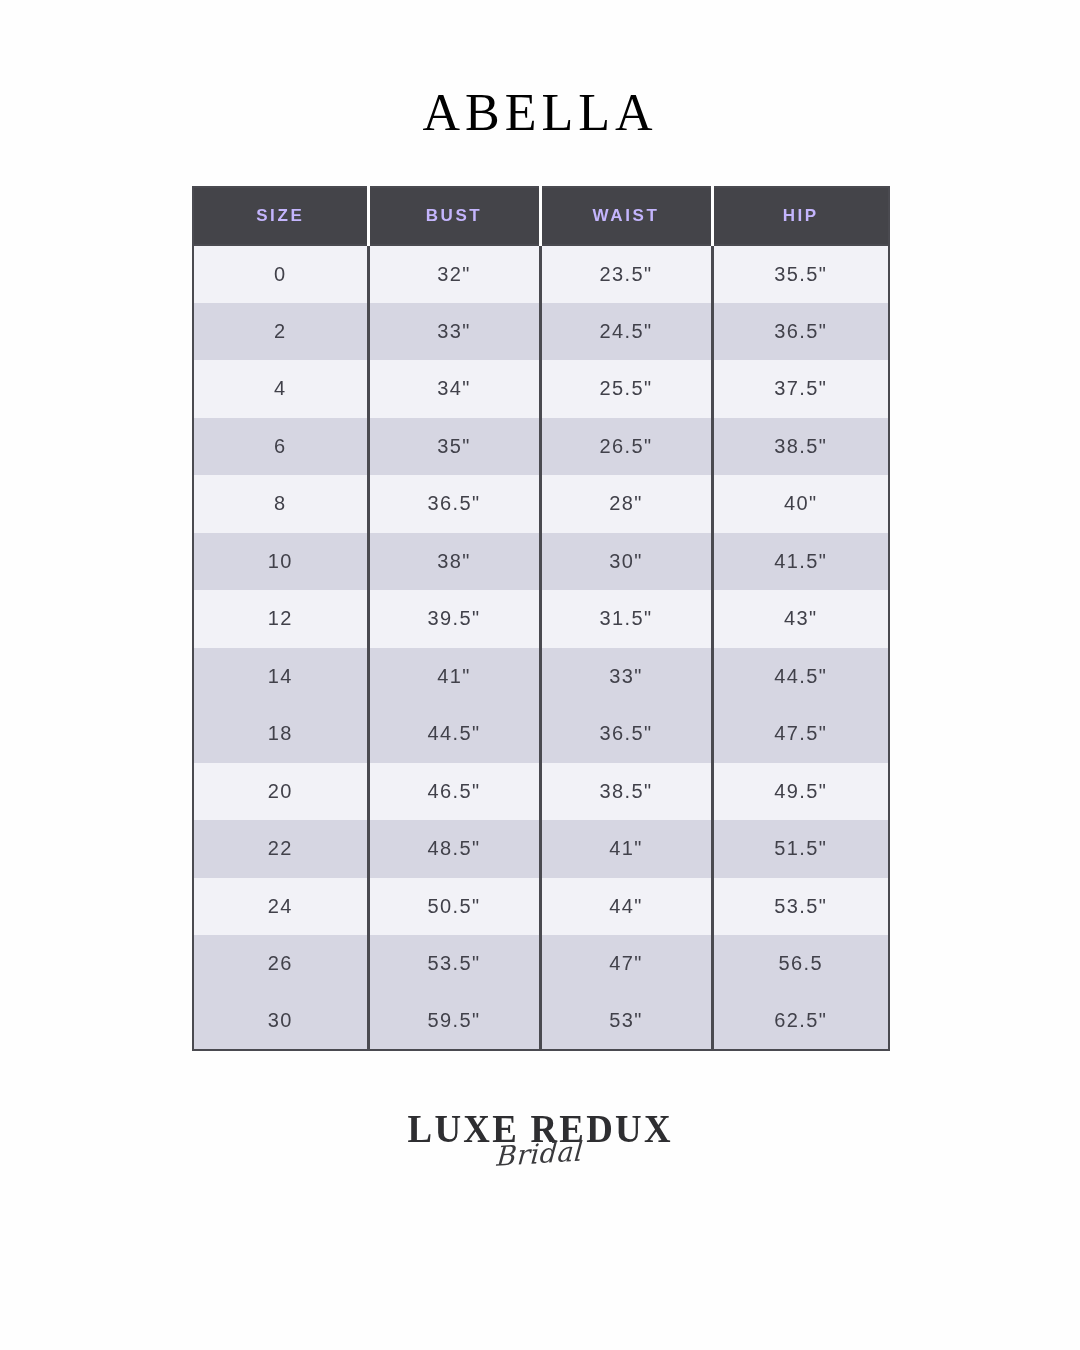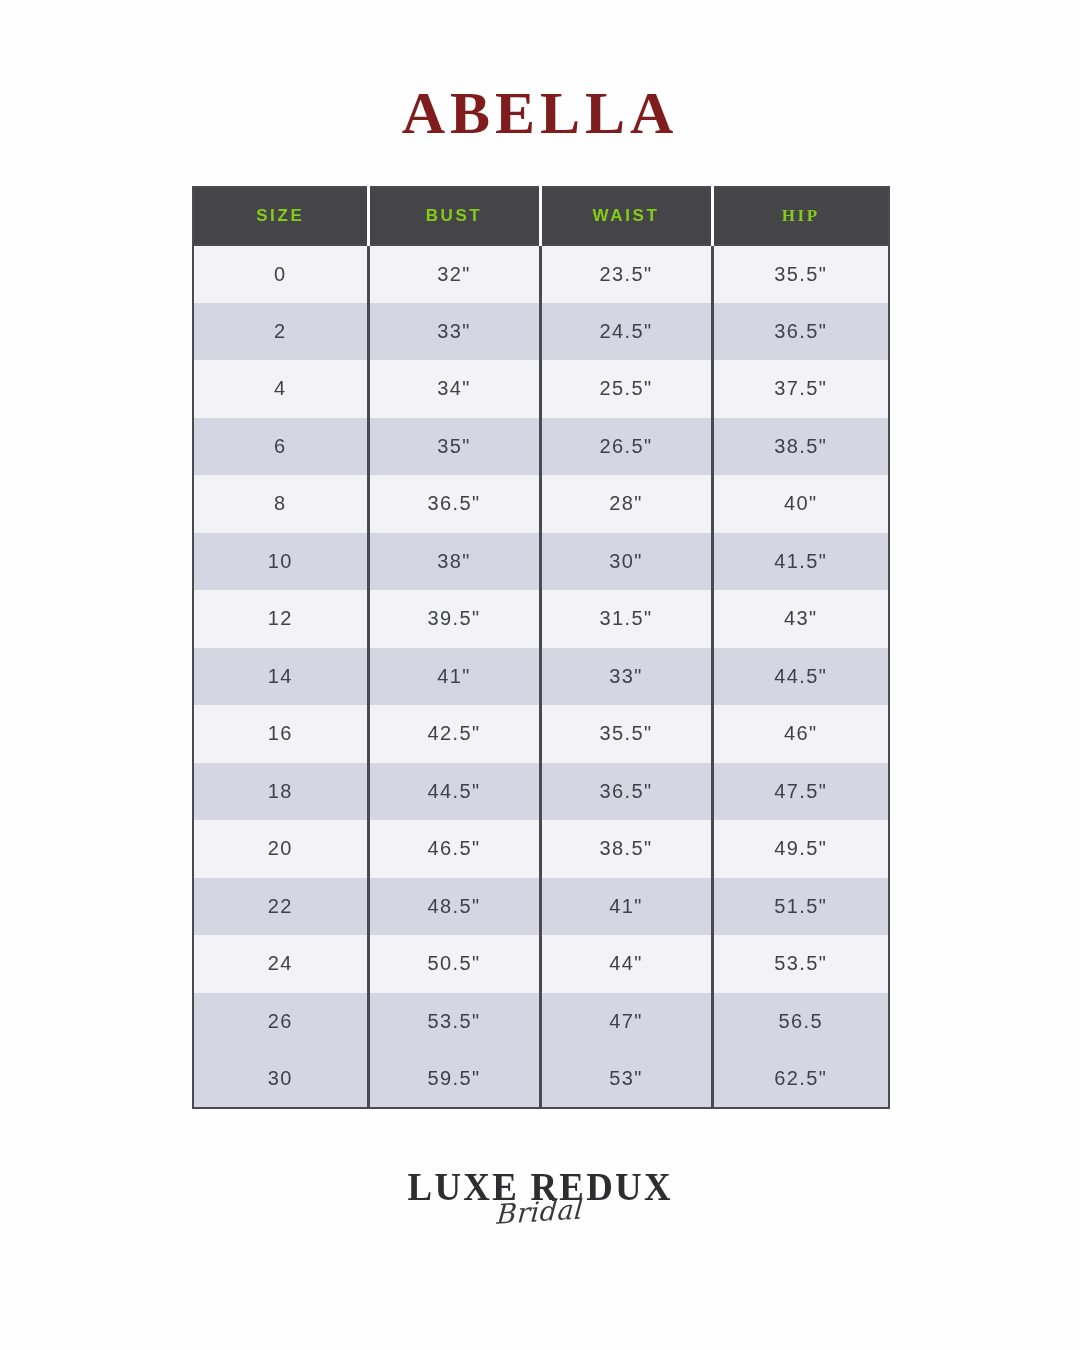--- a/index.html
+++ b/index.html
@@ -31,24 +31,24 @@
   .title-block {
     margin-top: 78px;
     height: 70px;
     display: flex;
     align-items: center;
     justify-content: center;
   }
 
   .brand-title {
     font-family: "Liberation Serif", "DejaVu Serif", serif;
-    font-size: 60px;
-    font-weight: 700;
+    font-size: 52px;
+    font-weight: 400;
     letter-spacing: 5px;
-    color: #7f1d1d;
+    color: #000000;
     line-height: 1;
   }
 
   
   .chart-wrap {
     margin-top: 38px;
     width: 696px;
   }
 
   table.size-chart {
@@ -58,31 +58,31 @@
     border: 2px solid #4a4a50;
   }
 
   table.size-chart col.c-size  { width: 175px; }
   table.size-chart col.c-bust  { width: 172px; }
   table.size-chart col.c-waist { width: 172px; }
   table.size-chart col.c-hip   { width: 177px; }
 
   thead th {
     background: #444449;
-    color: #84cc16;
+    color: #c4b5fd;
     font-size: 17px;
     font-weight: 700;
     letter-spacing: 2.6px;
     text-align: center;
     height: 58px;
     vertical-align: middle;
     border-right: 3px solid #ffffff;
     border-bottom: 2px solid #4a4a50;
   }
-  thead th:last-child { border-right: none; font-family: Liberation Serif, serif; }
+  thead th:last-child { border-right: none; }
 
   tbody td {
     height: 57.5px;
     text-align: center;
     vertical-align: middle;
     font-size: 20px;
     font-weight: 400;
     letter-spacing: 1.4px;
     color: #41414a;
     border-right: 3px solid #4a4a50;
@@ -193,26 +193,20 @@
             <td>39.5"</td>
             <td>31.5"</td>
             <td>43"</td>
           </tr>
           <tr class="row-dark">
             <td>14</td>
             <td>41"</td>
             <td>33"</td>
             <td>44.5"</td>
           </tr>
-          <tr class="row-light">
-            <td>16</td>
-            <td>42.5"</td>
-            <td>35.5"</td>
-            <td>46"</td>
-          </tr>
           <tr class="row-dark">
             <td>18</td>
             <td>44.5"</td>
             <td>36.5"</td>
             <td>47.5"</td>
           </tr>
           <tr class="row-light">
             <td>20</td>
             <td>46.5"</td>
             <td>38.5"</td>

